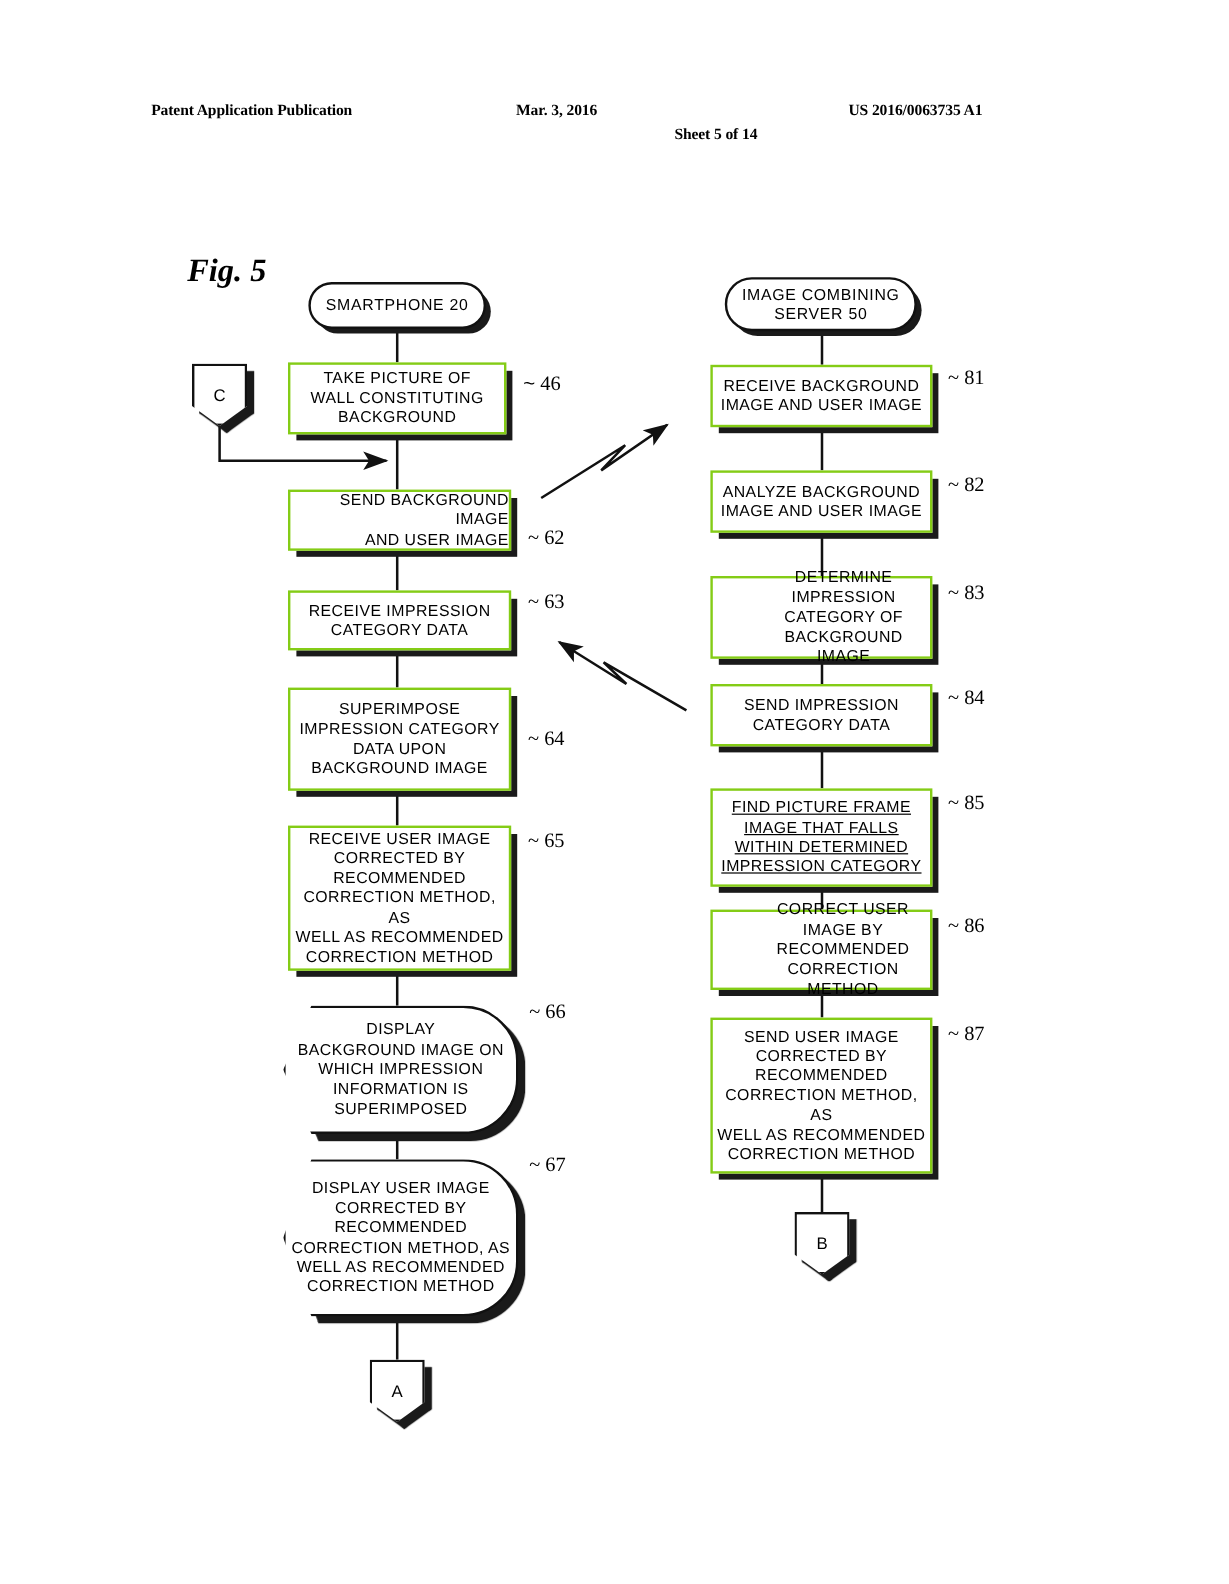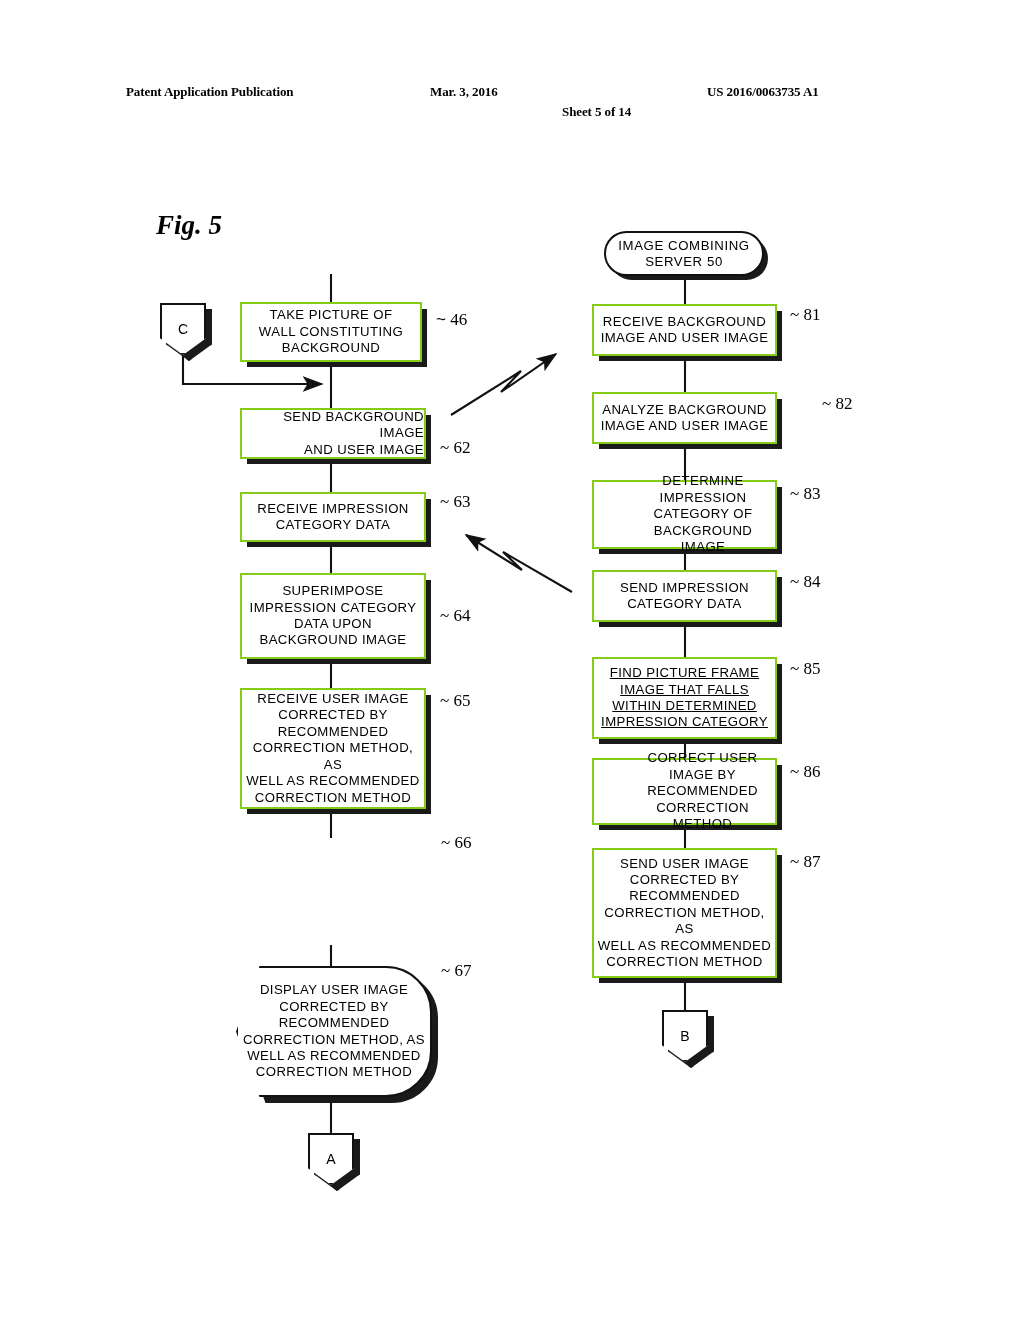--- a/index.html
+++ b/index.html
@@ -178,20 +178,23 @@
       <line x1="685" y1="825" x2="685" y2="848"></line>
       <line x1="685" y1="978" x2="685" y2="1010"></line>
     </g>
 
     <g stroke="#111" stroke-width="2.1" fill="none">
       <path d="M451,415 L521,371 L501,392 L556,354" marker-end="url(#ah)"></path>
       <path d="M572,592 L503,552 L522,570 L466,535" marker-end="url(#ah)"></path>
     </g>
   </svg>
 
+  <div class="node term" style="left:257px; top:235px; width:148px; height:39px;">
+    <span class="node-text">SMARTPHONE 20</span>
+  </div>
 
   <div class="conn-wrap" style="left:160px; top:303px;">
     <div class="node conn" style="width:46px; height:52px;">
       <span class="node-text">C</span>
     </div>
   </div>
 
   <div class="node proc" style="left:240px; top:302px; width:182px; height:60px;">
     <span class="node-text">TAKE PICTURE OF
 WALL CONSTITUTING
@@ -232,20 +235,29 @@
 CORRECTED BY
 RECOMMENDED
 CORRECTION METHOD, AS
 WELL AS RECOMMENDED
 CORRECTION METHOD</span>
   </div>
   <div class="refnum" style="left:440px; top:691px;">
     <span>~</span>&nbsp;<span>65</span>
   </div>
 
+  <div class="disp-wrap" style="left:236px; top:838px;">
+    <div class="node disp" style="width:196px; height:107px;">
+      <span class="node-text">DISPLAY
+BACKGROUND IMAGE ON
+WHICH IMPRESSION
+INFORMATION IS
+SUPERIMPOSED</span>
+    </div>
+  </div>
   <div class="refnum" style="left:441px; top:833px;">
     <span>~</span>&nbsp;<span>66</span>
   </div>
 
   <div class="disp-wrap" style="left:236px; top:966px;">
     <div class="node disp" style="width:196px; height:131px;">
       <span class="node-text">DISPLAY USER IMAGE
 CORRECTED BY
 RECOMMENDED
 CORRECTION METHOD, AS
@@ -273,21 +285,21 @@
 IMAGE AND USER IMAGE</span>
   </div>
   <div class="refnum" style="left:790px; top:305px;">
     <span>~</span>&nbsp;<span>81</span>
   </div>
 
   <div class="node proc" style="left:592px; top:392px; width:185px; height:52px;">
     <span class="node-text">ANALYZE BACKGROUND
 IMAGE AND USER IMAGE</span>
   </div>
-  <div class="refnum" style="left:790px; top:394px;margin-left:32px;">
+  <div class="refnum" style="left:790px; top:394px;">
     <span>~</span>&nbsp;<span>82</span>
   </div>
 
   <div class="node proc" style="left:592px; top:480px; width:185px; height:69px;padding-left:37px;">
     <span class="node-text">DETERMINE IMPRESSION
 CATEGORY OF
 BACKGROUND IMAGE</span>
   </div>
   <div class="refnum" style="left:790px; top:484px;">
     <span>~</span>&nbsp;<span>83</span>

